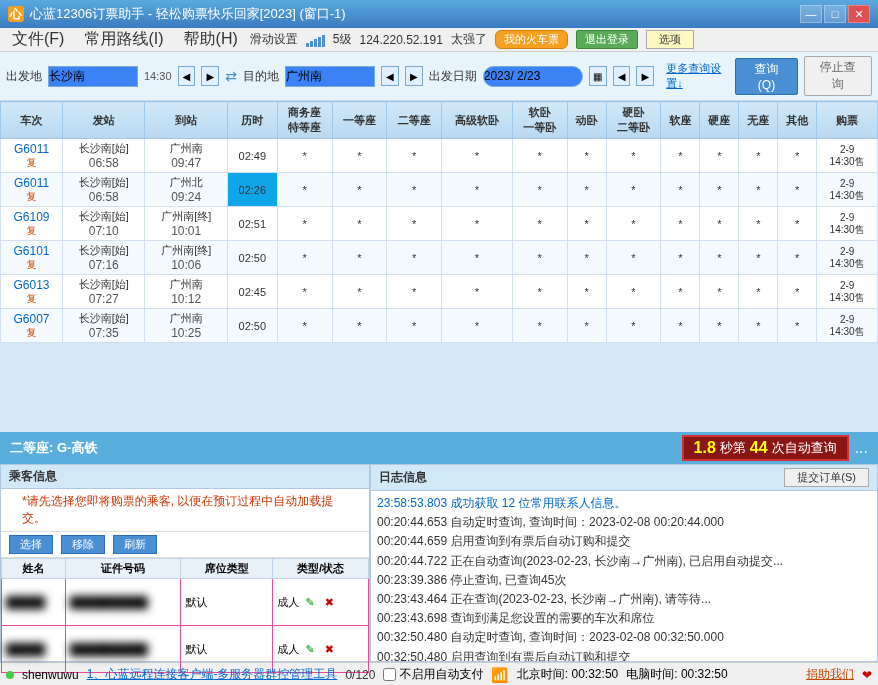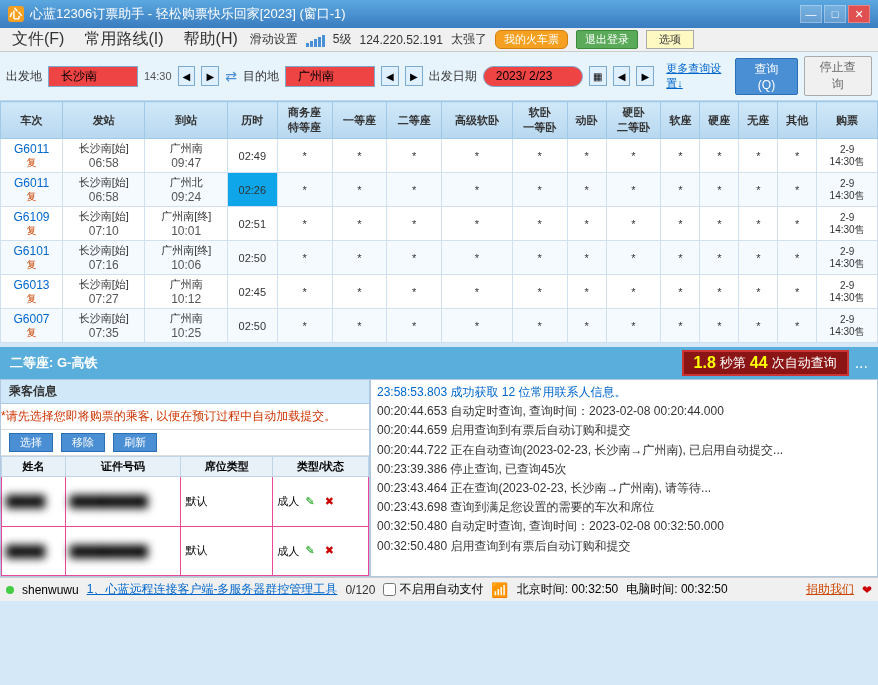--- a/index.html
+++ b/index.html
@@ -43,21 +43,21 @@
     
     .search-bar {
       background: #e8f4fc;
       padding: 4px 6px;
       display: flex;
       align-items: center;
       gap: 6px;
       border-bottom: 1px solid #c0d8ec;
     }
     .field-label { color: #333; font-size: 12px; white-space: nowrap; }
-    .field-input { height: 21px; border: 1px solid #7baad0; padding: 0 12px; background: #ef4444; font-size: 12px; }
+    .field-input { height: 21px; border: 1px solid #7baad0; padding: 0 0; background: #3b82f6; font-size: 12px; }
     .field-input-wide { width: 90px; }
     .field-input-date { width: 100px; border-radius: 11px; }
     .arrow-btn { width: 20px; height: 20px; background: #e0f0ff; border: 1px solid #7baad0; cursor: pointer; font-size: 10px; display: flex; align-items: center; justify-content: center; }
     .search-more { color: #0066cc; font-size: 11px; cursor: pointer; text-decoration: underline; }
     .query-btn { padding: 2px 12px; background: #4a8ed4; color: white; border: 1px solid #2a6eb4; cursor: pointer; font-size: 12px; border-radius: 2px; }
     .stop-btn { padding: 2px 12px; background: #f0f0f0; color: #666; border: 1px solid #aaa; cursor: pointer; font-size: 12px; border-radius: 2px; }
     .search-spacer { flex: 1; }
 
     
     .train-table { width: 100%; border-collapse: collapse; background: white; }
@@ -79,21 +79,21 @@
       background: white;
       color: #333;
     }
     .train-link { color: #0066cc; text-decoration: none; cursor: pointer; }
     .train-tag { font-size: 10px; color: #cc4400; }
     .col-station { text-align: left; padding-left: 4px; }
     .asterisk { color: #888; }
     .ticket-info { font-size: 10px; color: #333; }
 
     
-    .table-container { overflow-y: auto; height: 246px; }
+    .table-container { overflow-y: auto; height: 331px; }
 
     
     .status-bar {
       background: #5aaedc;
       height: 32px;
       display: flex;
       align-items: center;
       padding: 0 10px;
       justify-content: space-between;
     }
@@ -116,21 +116,21 @@
     .bottom-section { display: flex; height: 198px; }
 
     .passenger-panel {
       width: 370px;
       border: 1px solid #b0c8e0;
       background: white;
       display: flex;
       flex-direction: column;
     }
     .panel-title { background: #d0e8f8; padding: 3px 8px; font-size: 12px; color: #333; border-bottom: 1px solid #b0c8e0; font-weight: bold; }
-    .passenger-notice { padding: 4px 0; font-size: 11px; color: #cc3300; border-bottom: 1px solid #ddd; }
+    .passenger-notice { padding: 4px 21px; font-size: 11px; color: #cc3300; border-bottom: 1px solid #ddd; }
     .passenger-notice span { color: #cc3300; }
     .passenger-actions { display: flex; gap: 8px; padding: 3px 8px; border-bottom: 1px solid #ddd; }
     .pass-btn { padding: 1px 10px; background: #4a8ed4; color: white; border: 1px solid #2a6eb4; cursor: pointer; font-size: 11px; }
     .passenger-table { width: 100%; border-collapse: collapse; flex: 1; }
     .passenger-table th { background: #e8f0f8; border: 1px solid #c0d4e8; padding: 2px 12px; font-size: 11px; }
     .passenger-table td { border: 1px solid #ec4899; padding: 15px 4px; font-size: 11px; }
     .icon-btn { width: 16px; height: 16px; cursor: pointer; display: inline-flex; align-items: center; justify-content: center; font-size: 11px; }
     .icon-green { color: #009900; }
     .icon-red { color: #cc0000; }
 
@@ -460,20 +460,24 @@
       成人
       <span class="icon-btn icon-green">✎</span>
       <span class="icon-btn icon-red">✖</span>
     </td>
   </tr>
         </tbody>
     </table>
   </div>
 
   <div class="log-panel">
+    <div class="log-header">
+      <span class="panel-title" style="background:transparent;border:none;padding:0;">日志信息</span>
+      <button class="submit-btn">提交订单(S)</button>
+    </div>
     <div class="log-content" id="log-content">
     <div class="log-line" style="color: rgb(0, 102, 204);">23:58:53.803  成功获取 12 位常用联系人信息。</div>
         <div class="log-line">00:20:44.653  自动定时查询, 查询时间：2023-02-08 00:20:44.000</div>
         <div class="log-line">00:20:44.659  启用查询到有票后自动订购和提交</div>
         <div class="log-line">00:20:44.722  正在自动查询(2023-02-23, 长沙南→广州南), 已启用自动提交...</div>
         <div class="log-line">00:23:39.386  停止查询, 已查询45次</div>
         <div class="log-line">00:23:43.464  正在查询(2023-02-23, 长沙南→广州南), 请等待...</div>
         <div class="log-line">00:23:43.698  查询到满足您设置的需要的车次和席位</div>
         <div class="log-line">00:32:50.480  自动定时查询, 查询时间：2023-02-08 00:32:50.000</div>
         <div class="log-line">00:32:50.480  启用查询到有票后自动订购和提交</div>

